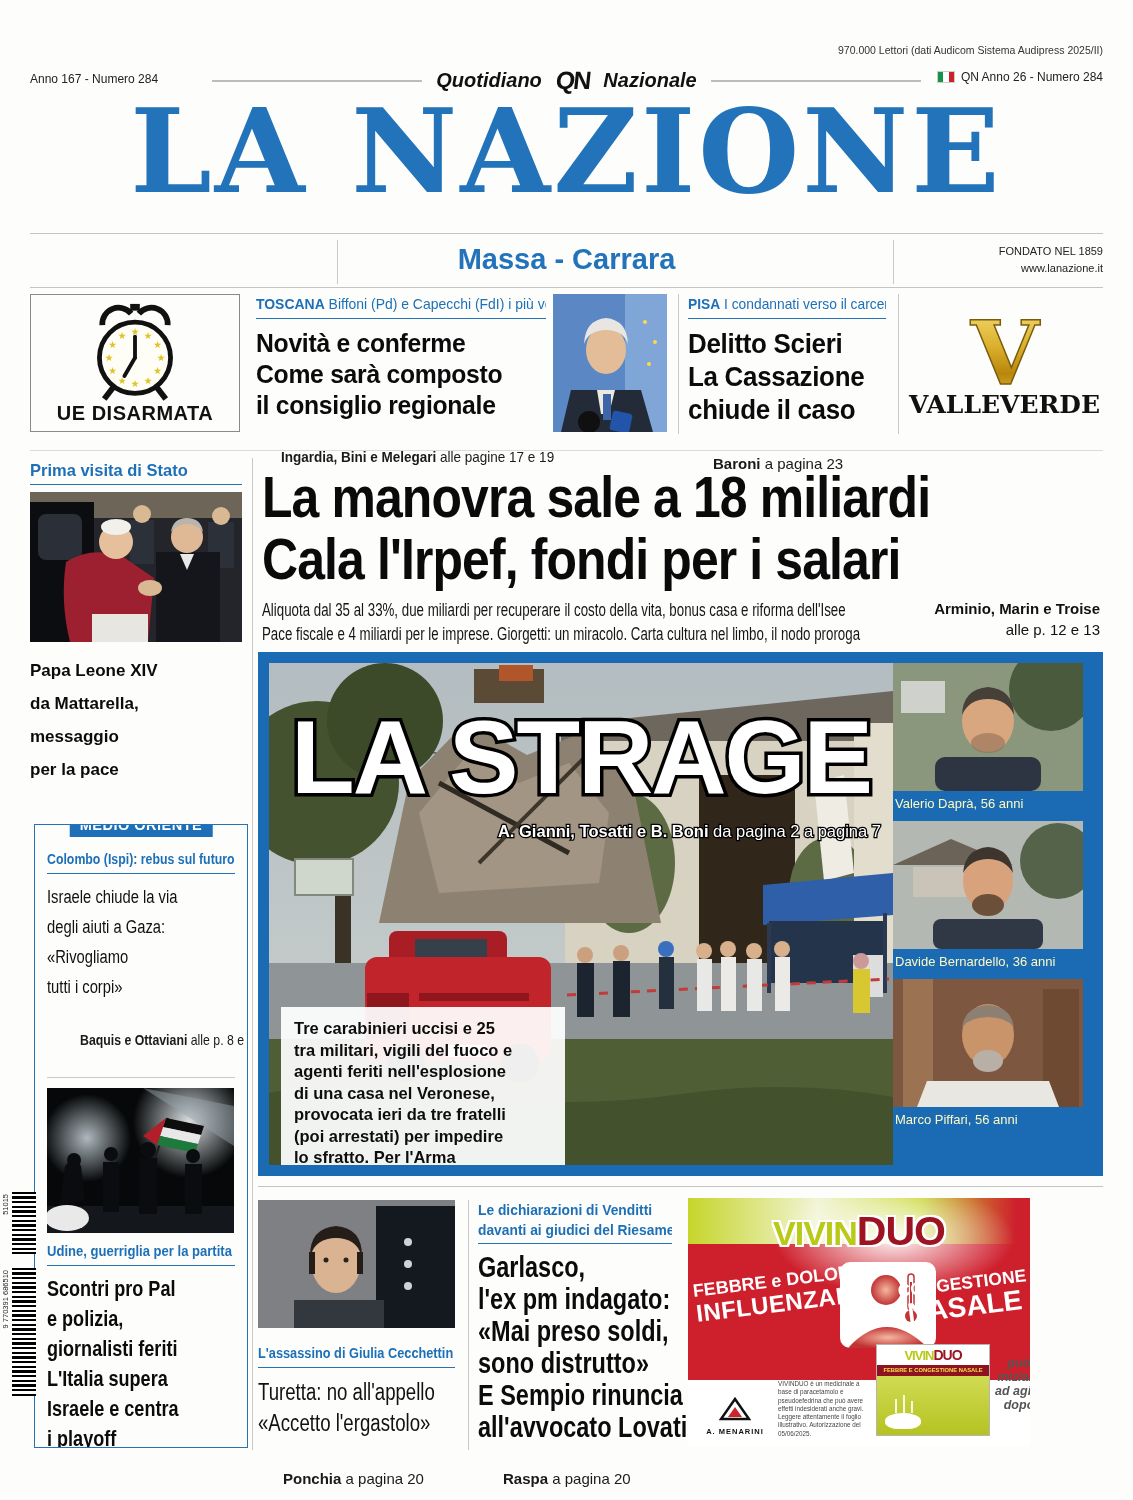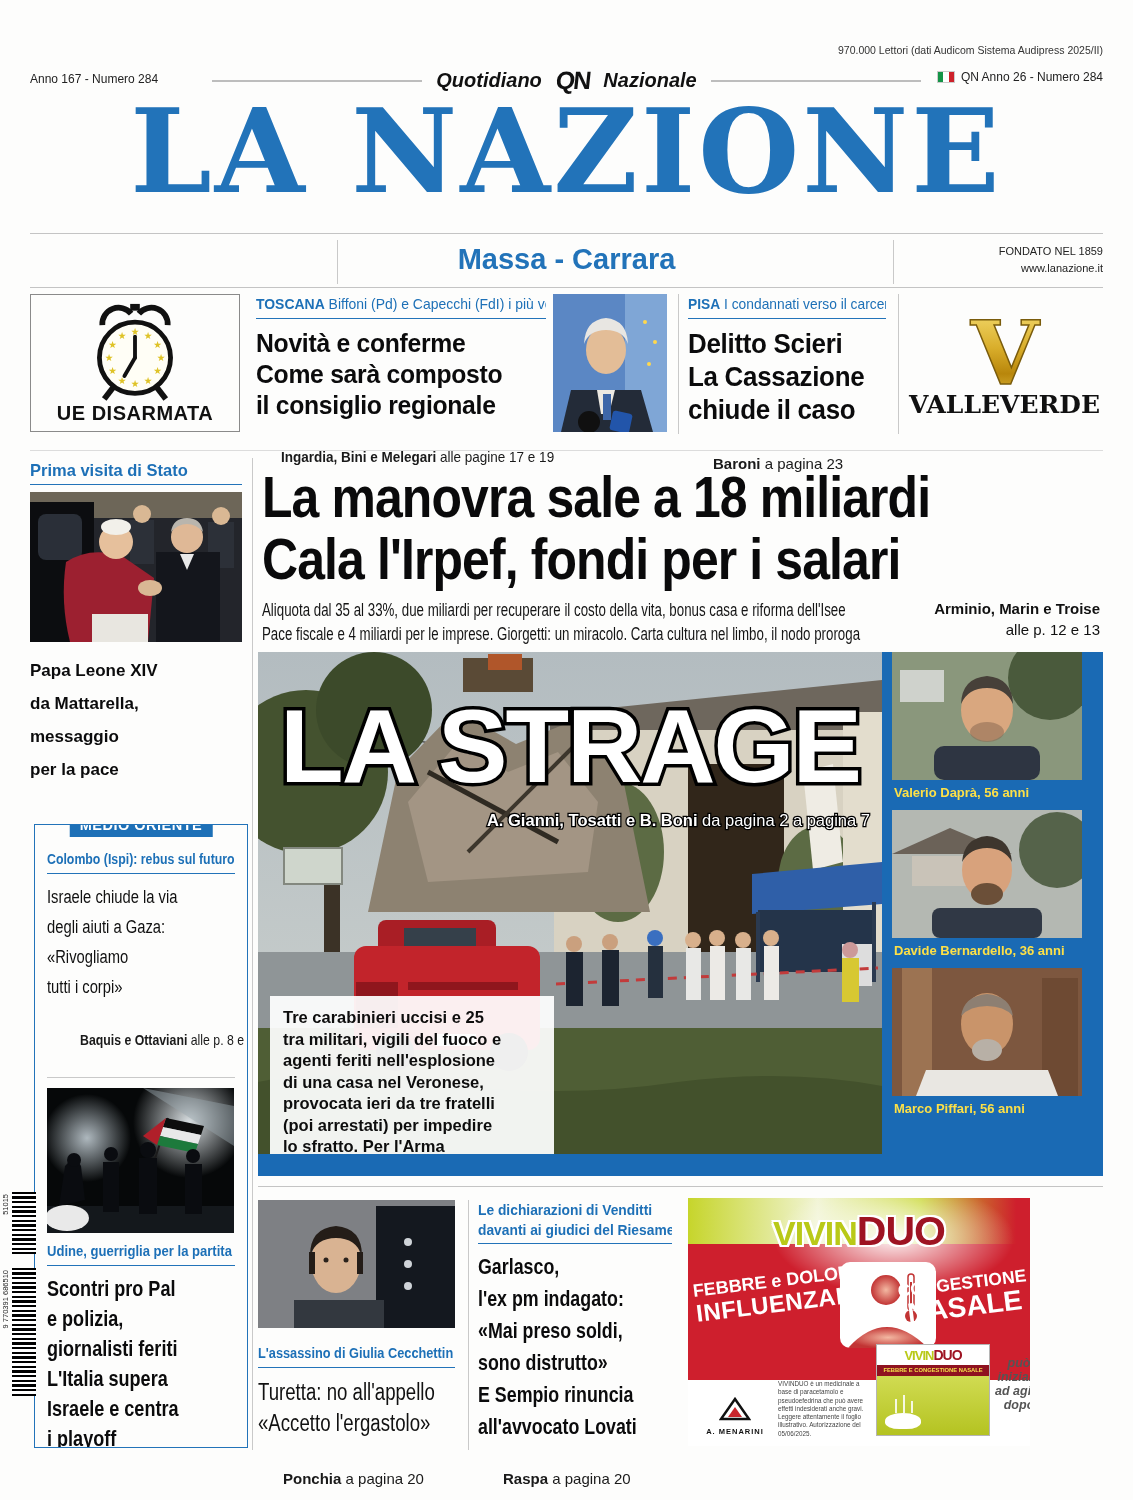--- a/index.html
+++ b/index.html
@@ -77,37 +77,37 @@
   .barcode{top:1192px;left:2px;width:36px;height:206px;}
   .bars{position:absolute;left:10px;width:24px;background:repeating-linear-gradient(180deg,#000 0 2px,#fff 2px 4px,#000 4px 7px,#fff 7px 9px,#000 9px 11px,#fff 11px 14px);}
   .bc-txt{position:absolute;left:-1px;writing-mode:vertical-rl;transform:rotate(180deg);font-size:7.5px;color:#222;}
 
   
   .mainhl{top:466px;left:262px;width:845px;font-size:58px;line-height:62px;font-weight:700;letter-spacing:-1px;color:#0a0a0b;}
   .deck{top:598px;left:262px;width:700px;font-size:17.5px;line-height:24px;color:#151515;}
   .credit{top:598px;right:33px;text-align:right;font-size:15px;line-height:21px;}
 
   
-  .strage{top:652px;left:258px;width:845px;height:524px;background:#1a6ab4;box-sizing:border-box;
-          display:flex;gap:10px;}
+  .strage{top:652px;left:258px;width:845px;height:524px;background:#1a6ab4;box-sizing:border-box;padding:11px;
+          display:flex;}
   .strage-main{position:relative;width:624px;height:502px;flex:none;overflow:hidden;}
   .strage-cap{position:absolute;left:12px;top:344px;width:258px;background:rgba(255,255,255,.93);
               padding:11px 13px;font-size:16.5px;line-height:21.5px;font-weight:700;color:#0d0d0d;}
   .strage-side{flex:1;display:flex;flex-direction:column;overflow:hidden;}
-  .vcap{color:#fde047;font-size:13px;font-weight:700;margin:5px 0 10px 2px;white-space:pre;}
+  .vcap{color:#fef9c3;font-size:13px;font-weight:400;margin:5px 0 10px 2px;white-space:pre;}
 
   
   .turetta{top:1200px;left:258px;width:197px;}
   .tu-kickw{margin-top:11px;}
   .tu-kick{font-size:14.5px;}
   .tu-hl{font-size:23px;line-height:31px;font-weight:400;margin-top:9px;}
   .tu-by{margin-top:14px;}
   .garlasco{top:1200px;left:478px;width:194px;}
   .ga-kick{font-size:15px;line-height:19.5px;}
-  .ga-hl{font-size:22px;line-height:32px;margin-top:7px;}
+  .ga-hl{font-size:29px;line-height:32px;margin-top:7px;}
   .ga-by{margin-top:10px;}
 
   
   .ad{top:1198px;left:688px;width:342px;height:248px;background:#fff;overflow:hidden;}
   .ad-red{position:absolute;top:0;left:0;right:0;height:182px;background:#ce1f2d;overflow:hidden;}
   .ad-band{position:absolute;top:0;left:0;right:0;height:46px;
            background:linear-gradient(to right,#c6d52b,#f1f4d4 38%,#c6d52b 68%,#ce1f2d 96%);}
   .ad-burst{position:absolute;top:-16px;left:86px;width:240px;height:112px;
             background:radial-gradient(closest-side,rgba(255,255,255,.96),rgba(255,255,255,0));}
   .ad-logo{position:absolute;top:10px;left:0;right:0;text-align:center;}

